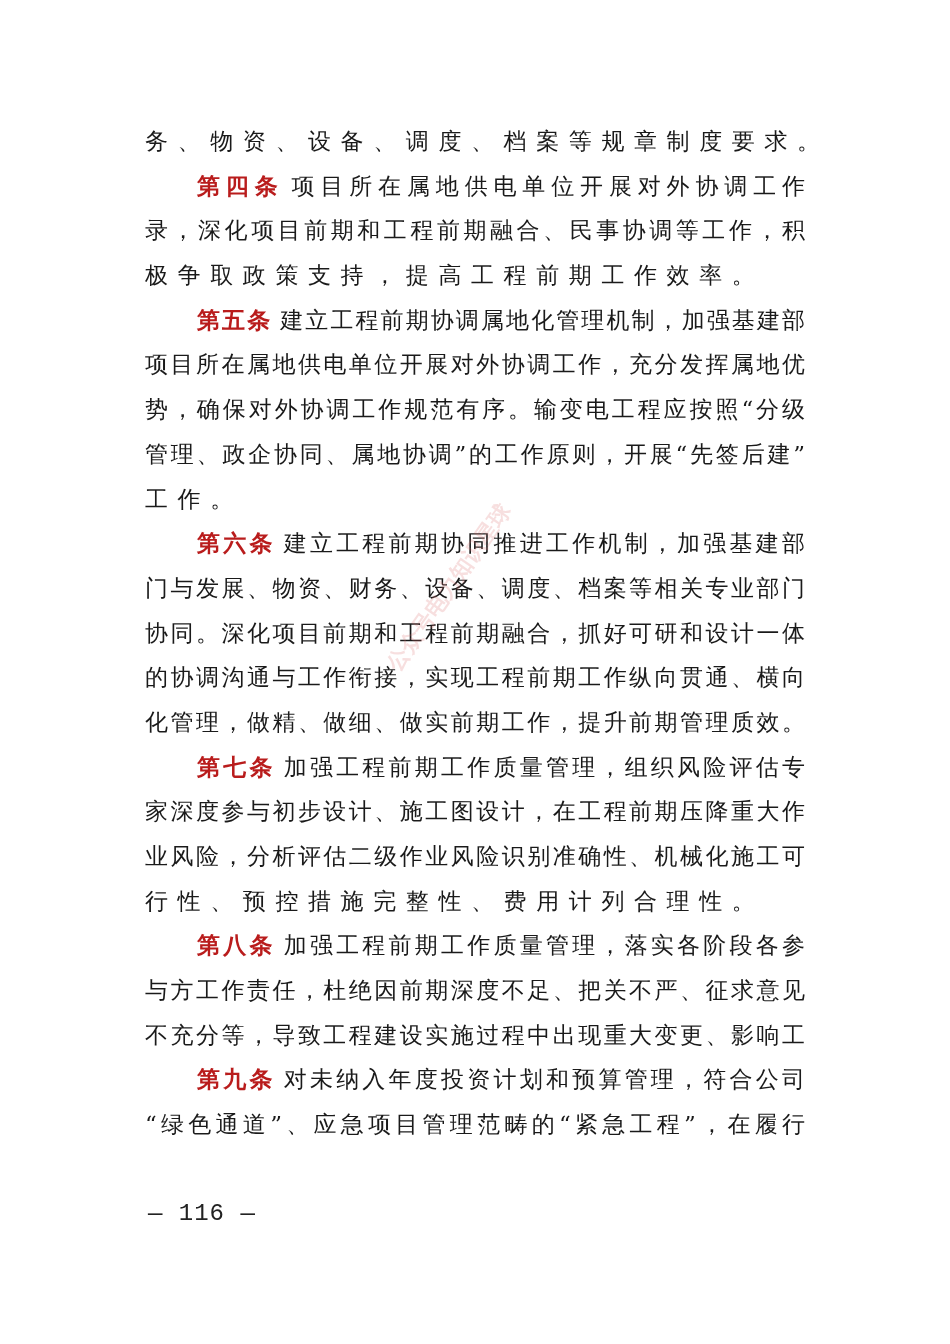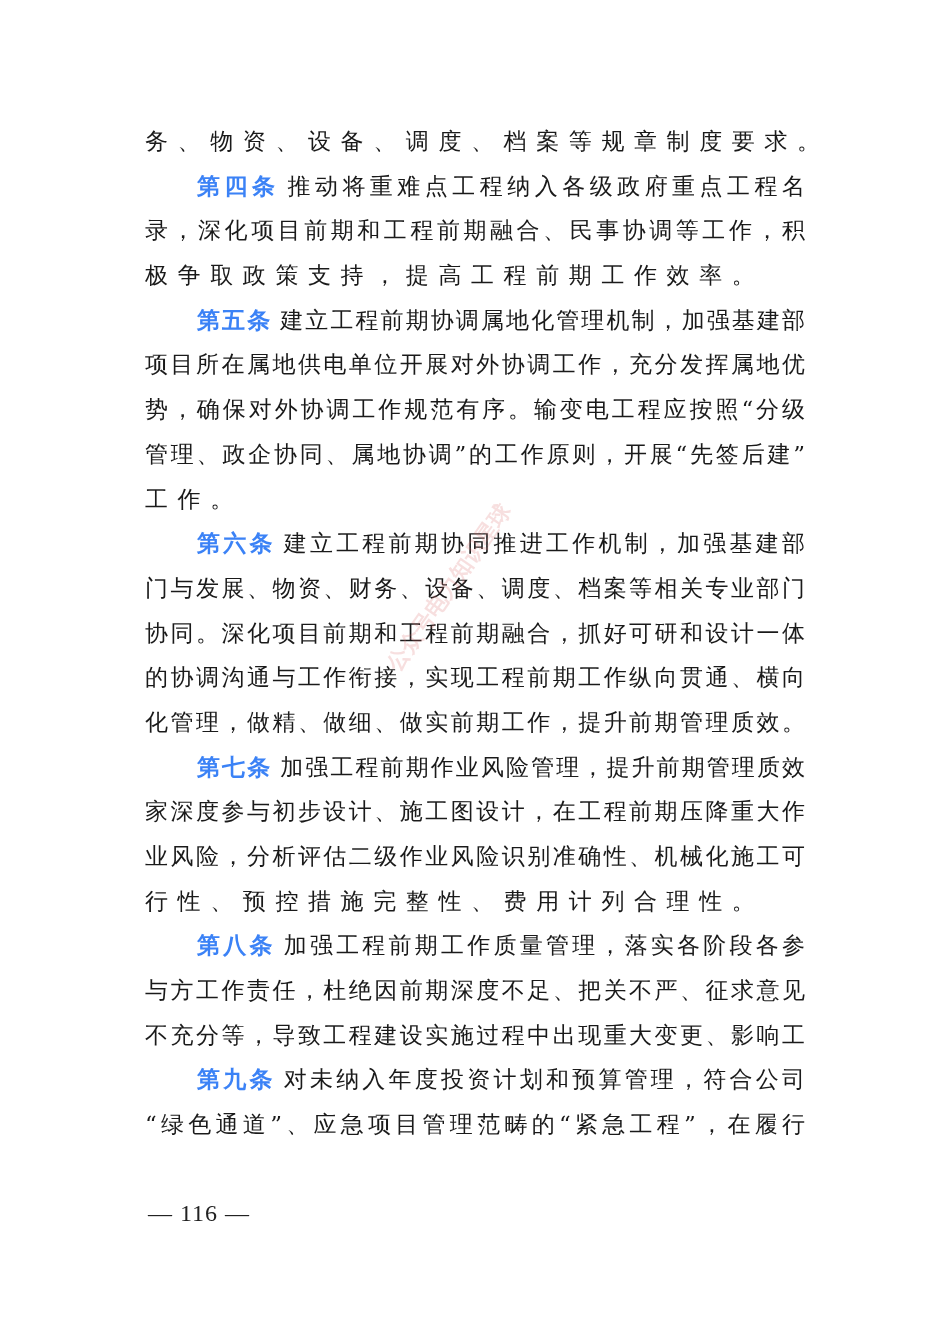--- a/index.html
+++ b/index.html
@@ -40,28 +40,28 @@
     }
     .line.last {
       text-align-last: left;
       letter-spacing: 9.6px;
     }
     .line.indent {
       padding-left: 52px;
     }
     .heading {
       font-weight: bold;
-      color: #3b82f6;
+      color: #b91c1c;
       margin-right: 8px;
     }
     .page-number {
       position: absolute;
       left: 148px;
       top: 1200px;
-      font-family: Liberation Serif, serif;
+      font-family: Liberation Mono, monospace;
       font-size: 24px;
       color: #222;
       letter-spacing: 1px;
       text-align: right;
     }
     .watermark {
       position: absolute;
       left: 380px;
       top: 660px;
       font-family: "DejaVu Sans", sans-serif;
@@ -73,34 +73,34 @@
       white-space: nowrap;
       pointer-events: none;
     }
   </style>
 </head>
 <body>
 
 <div class="page">
   <div class="text-column">
     <div class="line last"><span>务、物资、设备、调度、档案等规章制度要求。</span></div>
-    <div class="line indent"><span class="heading">第四条</span><span>推动将重难点工程纳入各级政府重点工程名</span></div>
+    <div class="line indent"><span class="heading">第四条</span><span>项目所在属地供电单位开展对外协调工作</span></div>
     <div class="line"><span>录，深化项目前期和工程前期融合、民事协调等工作，积</span></div>
     <div class="line last"><span>极争取政策支持，提高工程前期工作效率。</span></div>
     <div class="line indent"><span class="heading">第五条</span><span>建立工程前期协调属地化管理机制，加强基建部</span></div>
     <div class="line"><span>项目所在属地供电单位开展对外协调工作，充分发挥属地优</span></div>
     <div class="line"><span>势，确保对外协调工作规范有序。输变电工程应按照“分级</span></div>
     <div class="line"><span>管理、政企协同、属地协调”的工作原则，开展“先签后建”</span></div>
     <div class="line last"><span>工作。</span></div>
     <div class="line indent"><span class="heading">第六条</span><span>建立工程前期协同推进工作机制，加强基建部</span></div>
     <div class="line"><span>门与发展、物资、财务、设备、调度、档案等相关专业部门</span></div>
     <div class="line"><span>协同。深化项目前期和工程前期融合，抓好可研和设计一体</span></div>
     <div class="line"><span>的协调沟通与工作衔接，实现工程前期工作纵向贯通、横向</span></div>
     <div class="line"><span>化管理，做精、做细、做实前期工作，提升前期管理质效。</span></div>
-    <div class="line indent"><span class="heading">第七条</span><span>加强工程前期作业风险管理，提升前期管理质效</span></div>
+    <div class="line indent"><span class="heading">第七条</span><span>加强工程前期工作质量管理，组织风险评估专</span></div>
     <div class="line"><span>家深度参与初步设计、施工图设计，在工程前期压降重大作</span></div>
     <div class="line"><span>业风险，分析评估二级作业风险识别准确性、机械化施工可</span></div>
     <div class="line last"><span>行性、预控措施完整性、费用计列合理性。</span></div>
     <div class="line indent"><span class="heading">第八条</span><span>加强工程前期工作质量管理，落实各阶段各参</span></div>
     <div class="line"><span>与方工作责任，杜绝因前期深度不足、把关不严、征求意见</span></div>
     <div class="line"><span>不充分等，导致工程建设实施过程中出现重大变更、影响工</span></div>
     <div class="line indent"><span class="heading">第九条</span><span>对未纳入年度投资计划和预算管理，符合公司</span></div>
     <div class="line"><span>“绿色通道”、应急项目管理范畴的“紧急工程”，在履行</span></div>
   </div>
 

